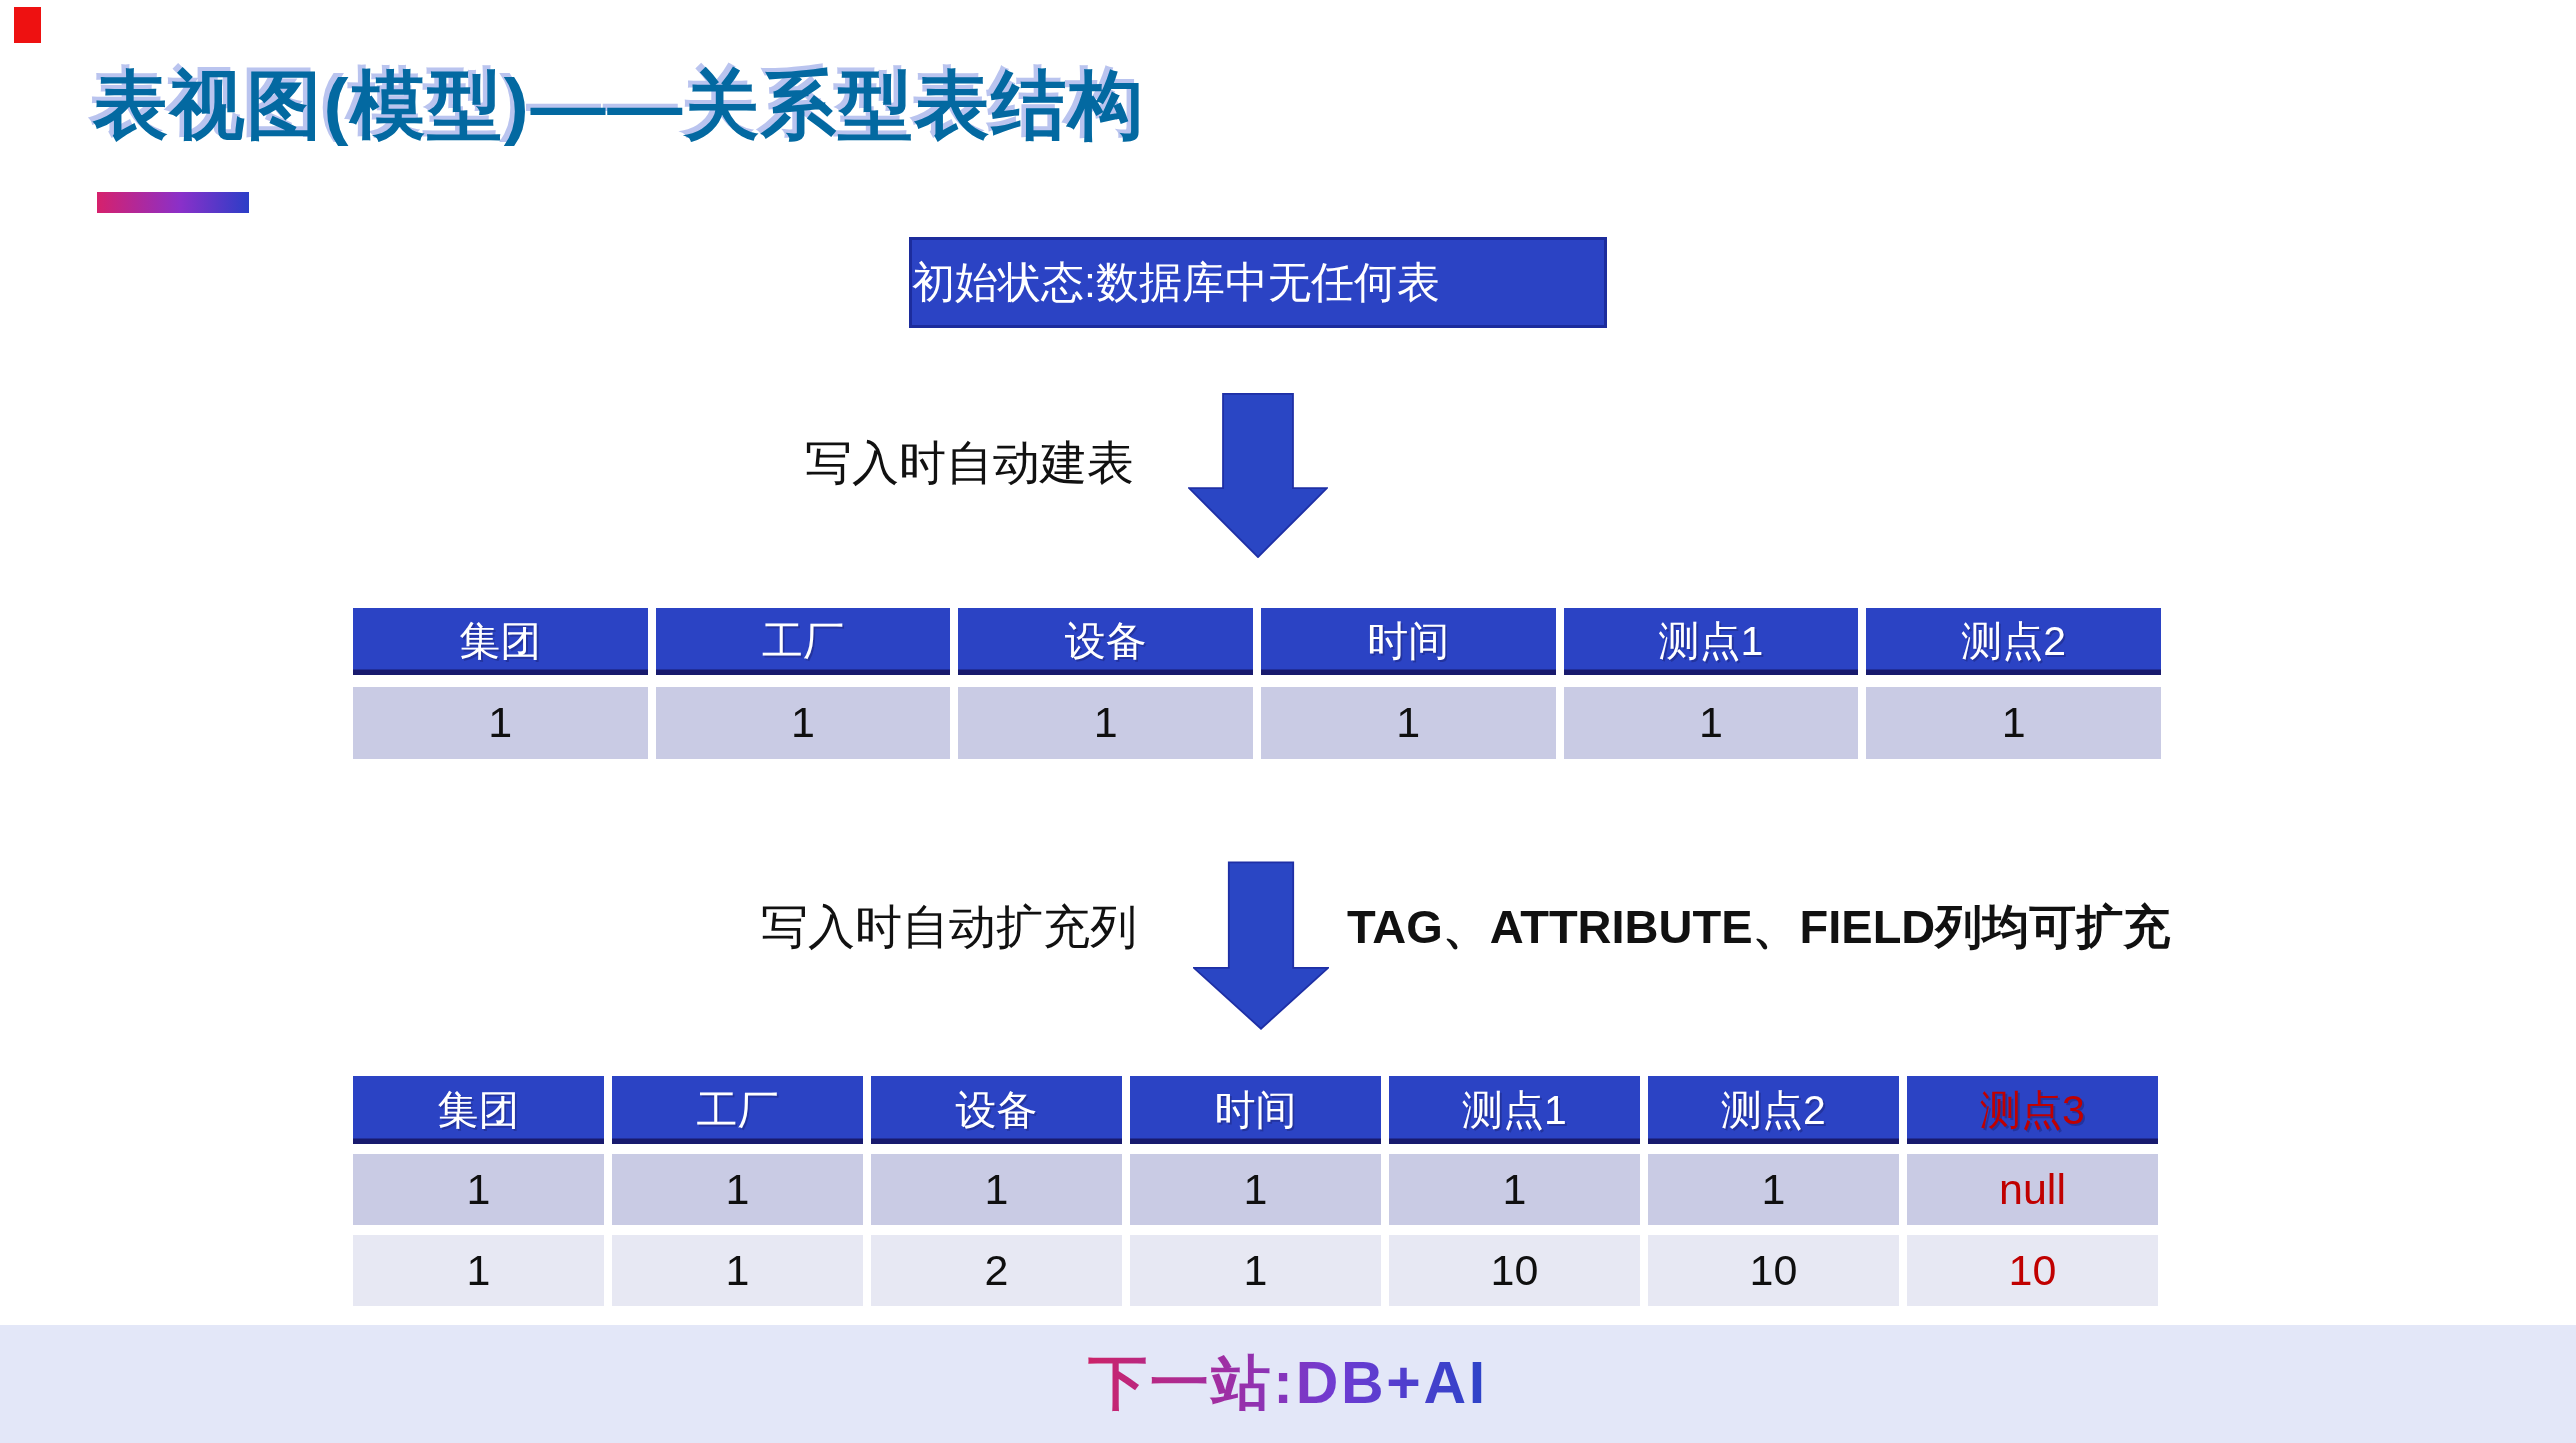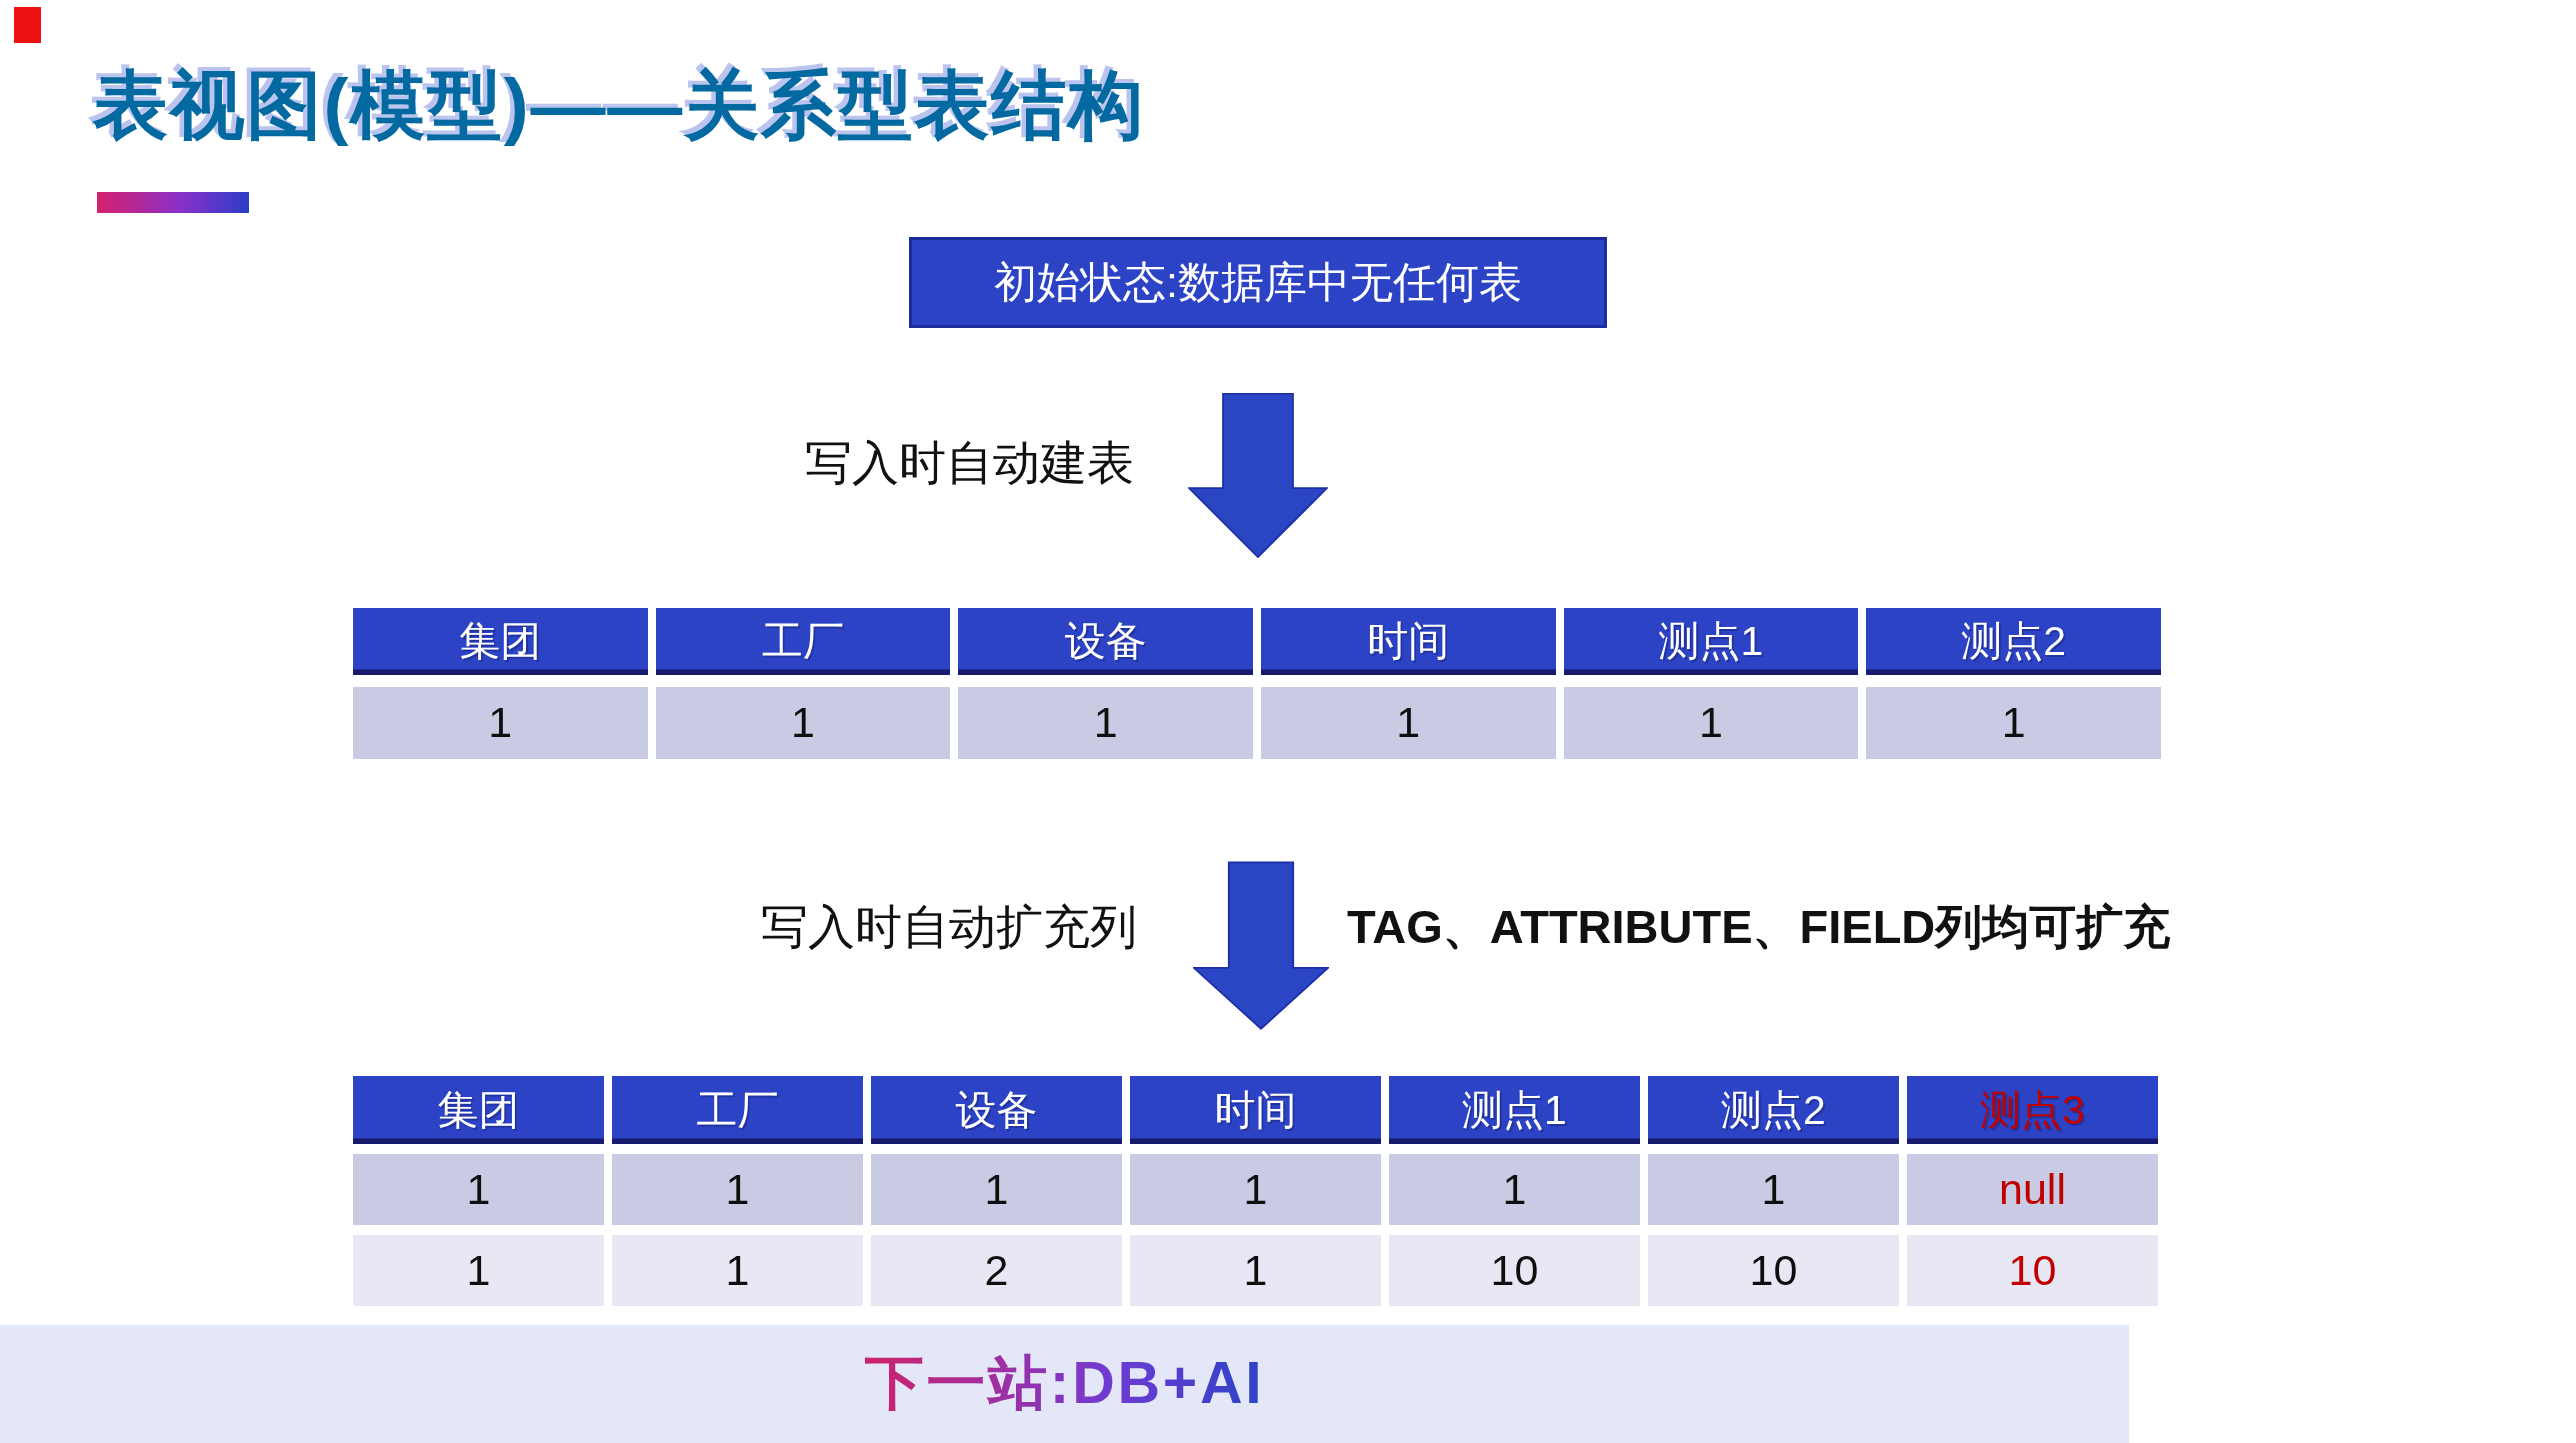--- a/index.html
+++ b/index.html
@@ -32,21 +32,21 @@
   .title-bar {
     left: 97px; top: 192px; width: 152px; height: 20.6px;
     background: linear-gradient(90deg, #d6216c 0%, #8a30c9 55%, #2b3ec7 100%);
   }
 
   .status-box {
     left: 909px; top: 237px; width: 698px; height: 91px;
     background: #2b43c4;
     border: 3.6px solid #1c2c9c;
     box-sizing: border-box;
-    display: flex; align-items: center; justify-content: center;
+    display: flex; align-items: center; 
     color: #ffffff;
     font-size: 43px;
     white-space: nowrap;
   }
 
   .step-label {
     font-size: 47px;
     color: #111111;
     white-space: nowrap;
     line-height: 52px;
@@ -86,21 +86,21 @@
     box-shadow: inset 0 -5.4px 0 #181a6e;
     text-shadow: 1.8px 1.8px 0 rgba(20,22,90,0.35);
   }
   .cell.td { font-size: 43px; color: #0f0f0f; }
   .cell.row0 { background: #c9cbe4; }
   .cell.row1 { background: #e7e8f3; }
   .cell.accent { color: #c00000; }
   .cell.th.accent { color: #c00000; }
 
   .footer-band {
-    left: 0; top: 1325px; width: 2129px; height: 118px;
+    left: 0; top: 1325px; width: 2576px; height: 118px;
     background: #e3e7f8;
     display: flex; align-items: center; justify-content: center;
   }
   .footer-text {
     font-size: 59px;
     font-weight: bold;
     letter-spacing: 2.7px;
     white-space: nowrap;
     color: #8a35be;
     background: linear-gradient(90deg, #cc2368 0%, #a52d9d 30%, #6f3bd2 62%, #2b43c8 100%);

